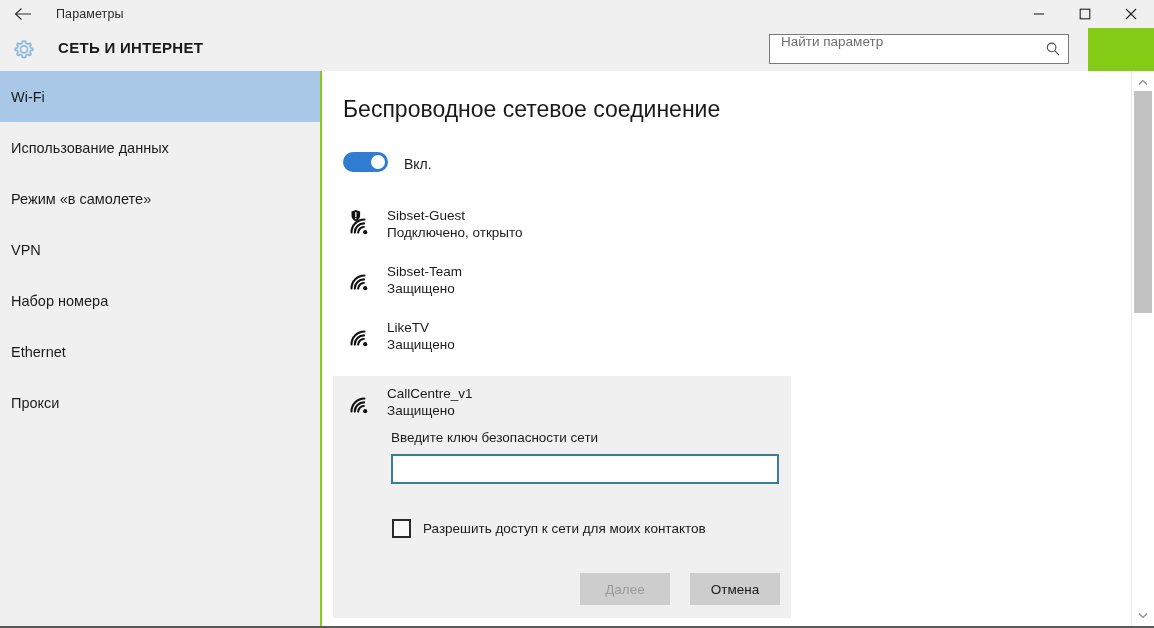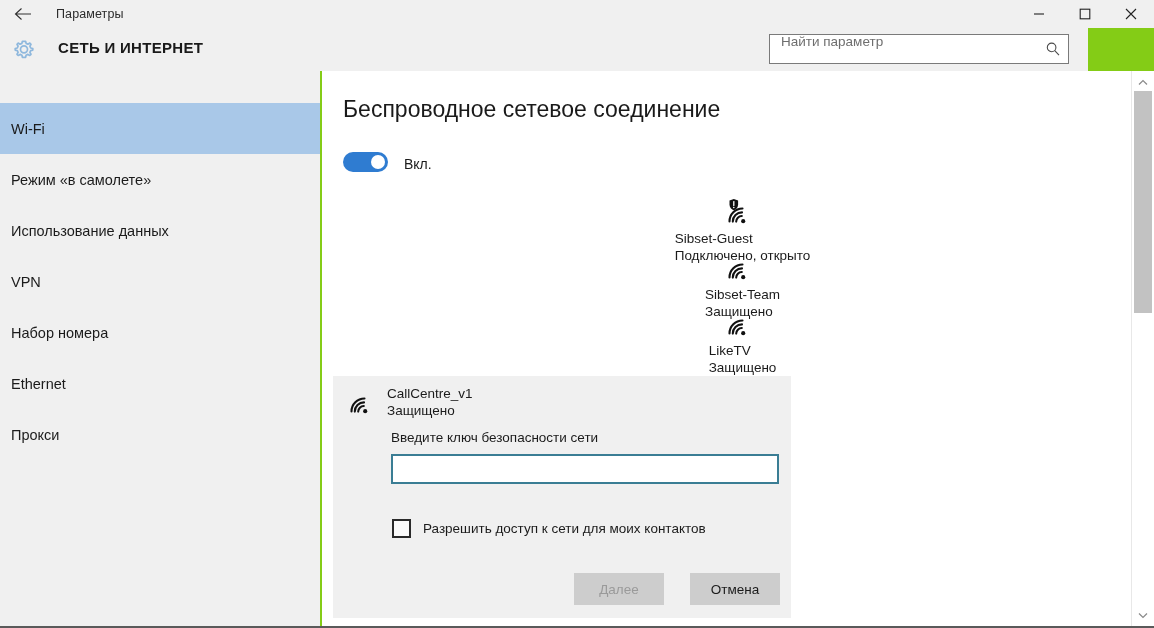--- a/index.html
+++ b/index.html
@@ -115,21 +115,21 @@
   .nav-item {
     height: 51px;
     display: flex;
     align-items: center;
     padding-left: 11px;
     font-size: 14.5px;
     color: #1b1b1b;
     cursor: pointer;
     white-space: nowrap;
   }
-  .nav-item.selected { background: #a9c8e8; margin-top: 32px; }
+  .nav-item.selected { background: #a9c8e8; }
 
   
   .content {
     position: absolute;
     left: 322px; top: 71px;
     width: 810px; height: 555px;
     background: #ffffff;
     overflow: hidden;
   }
   .main-heading {
@@ -174,21 +174,20 @@
     left: 0; top: 125px;
     width: 810px;
   }
   .net-row {
     height: 56px;
     display: flex;
     align-items: center;
     padding-left: 21px;
     cursor: pointer;
     box-sizing: border-box;
-    flex-direction: column;
   }
   .wifi-ico {
     width: 34px; height: 34px;
     flex: none;
     display: flex; align-items: center; justify-content: center;
     position: relative;
   }
   .net-text { margin-left: 10px; }
   .net-name {
     font-size: 13.5px;
@@ -255,21 +254,21 @@
   .chk-label {
     margin-left: 12px;
     font-size: 13.5px;
     color: #1b1b1b;
     white-space: nowrap;
   }
   .btn-row {
     position: absolute;
     right: 11px; top: 197px;
     display: flex;
-    gap: 26px;
+    gap: 20px;
   }
   .btn {
     width: 90px; height: 32px;
     box-sizing: border-box;
     border: 1px solid #cdcdcd;
     background: #cdcdcd;
     font-family: "Liberation Sans", sans-serif;
     font-size: 13.5px;
     color: #1b1b1b;
     cursor: pointer;
@@ -364,24 +363,24 @@
         </svg>
       </div>
     </div>
   </div>
 
   <div class="sidebar">
     <div class="nav-item selected">
       <span>Wi-Fi</span>
     </div>
     <div class="nav-item">
+      <span>Использование данных</span>
+    </div>
+    <div class="nav-item">
       <span>Режим «в самолете»</span>
-    </div>
-    <div class="nav-item">
-      <span>Использование данных</span>
     </div>
     <div class="nav-item">
       <span>VPN</span>
     </div>
     <div class="nav-item">
       <span>Набор номера</span>
     </div>
     <div class="nav-item">
       <span>Ethernet</span>
     </div>

